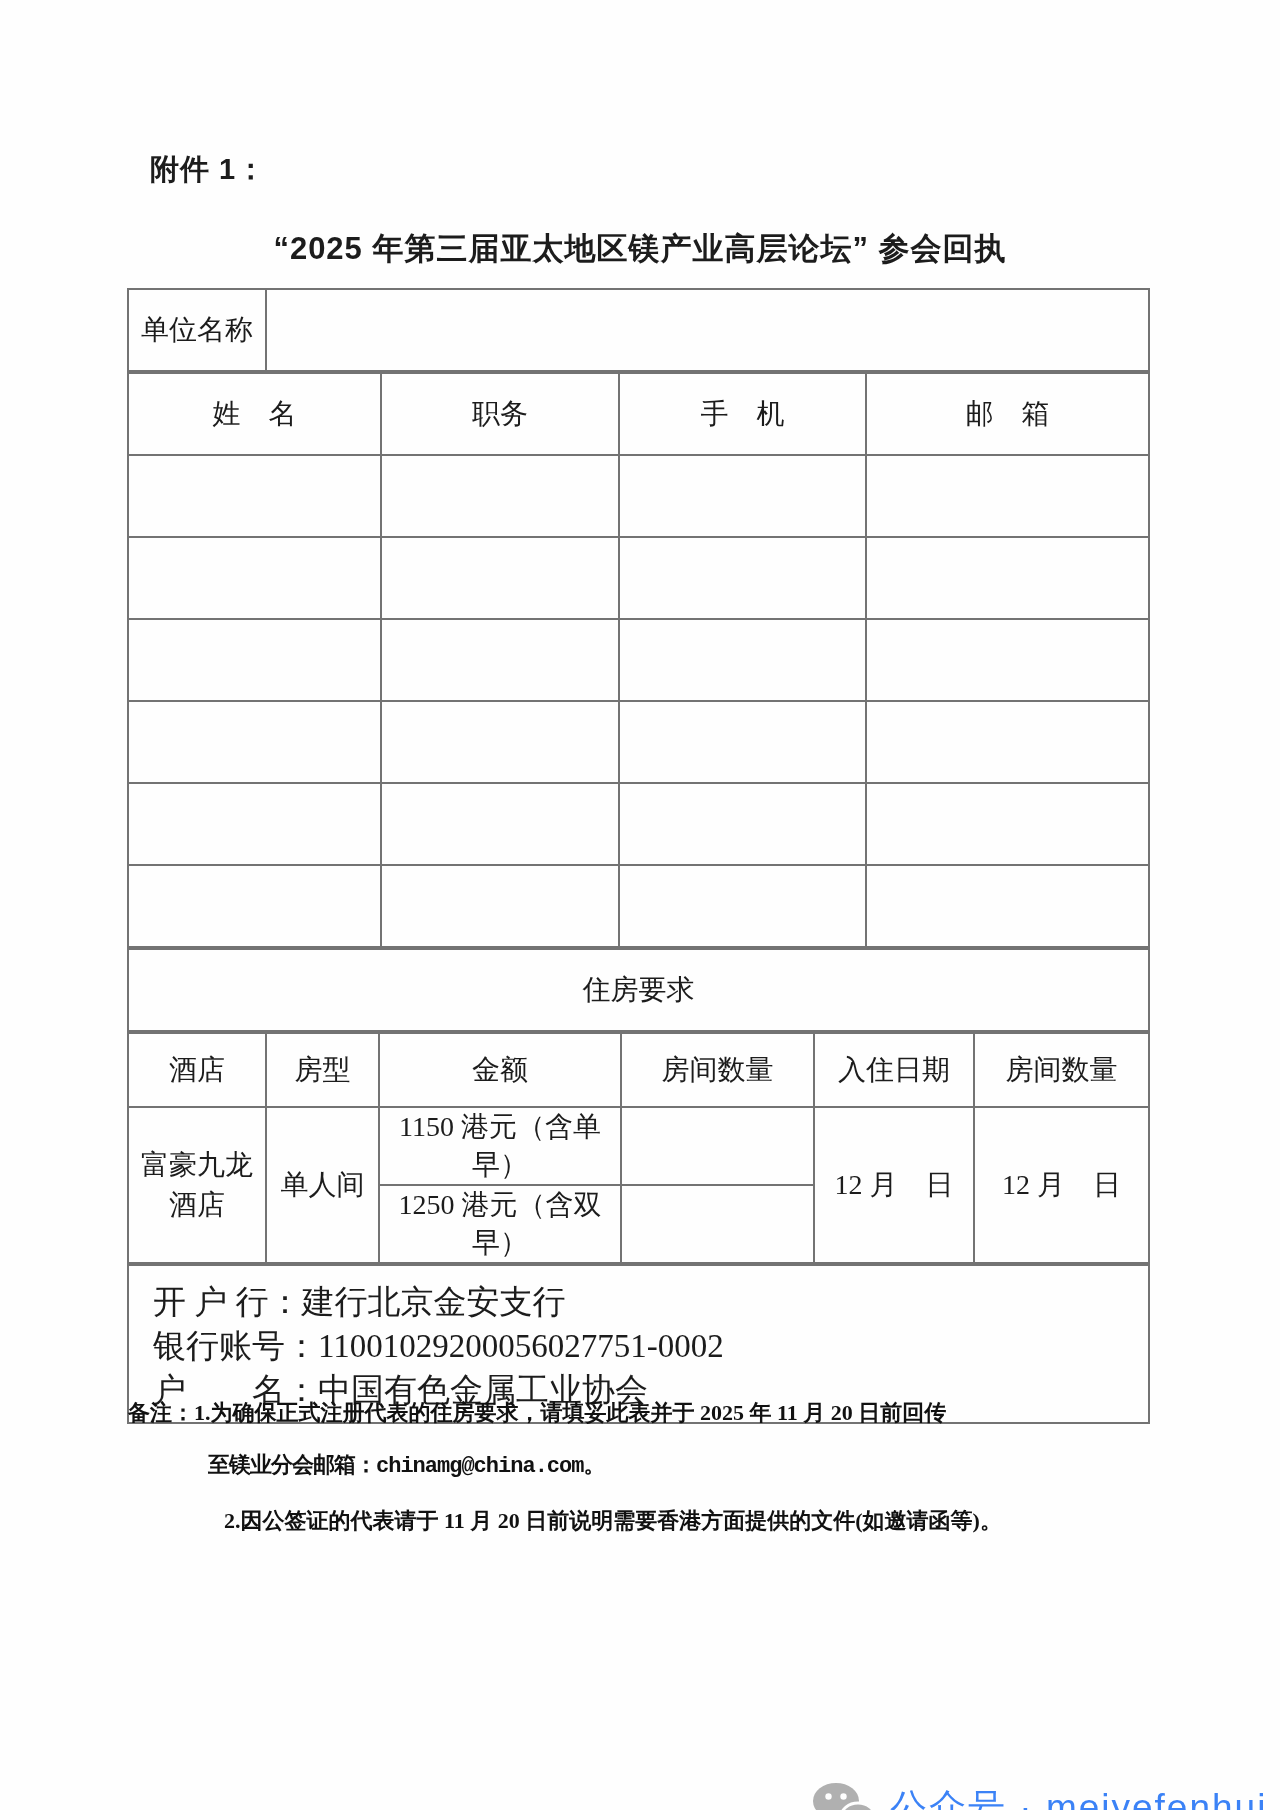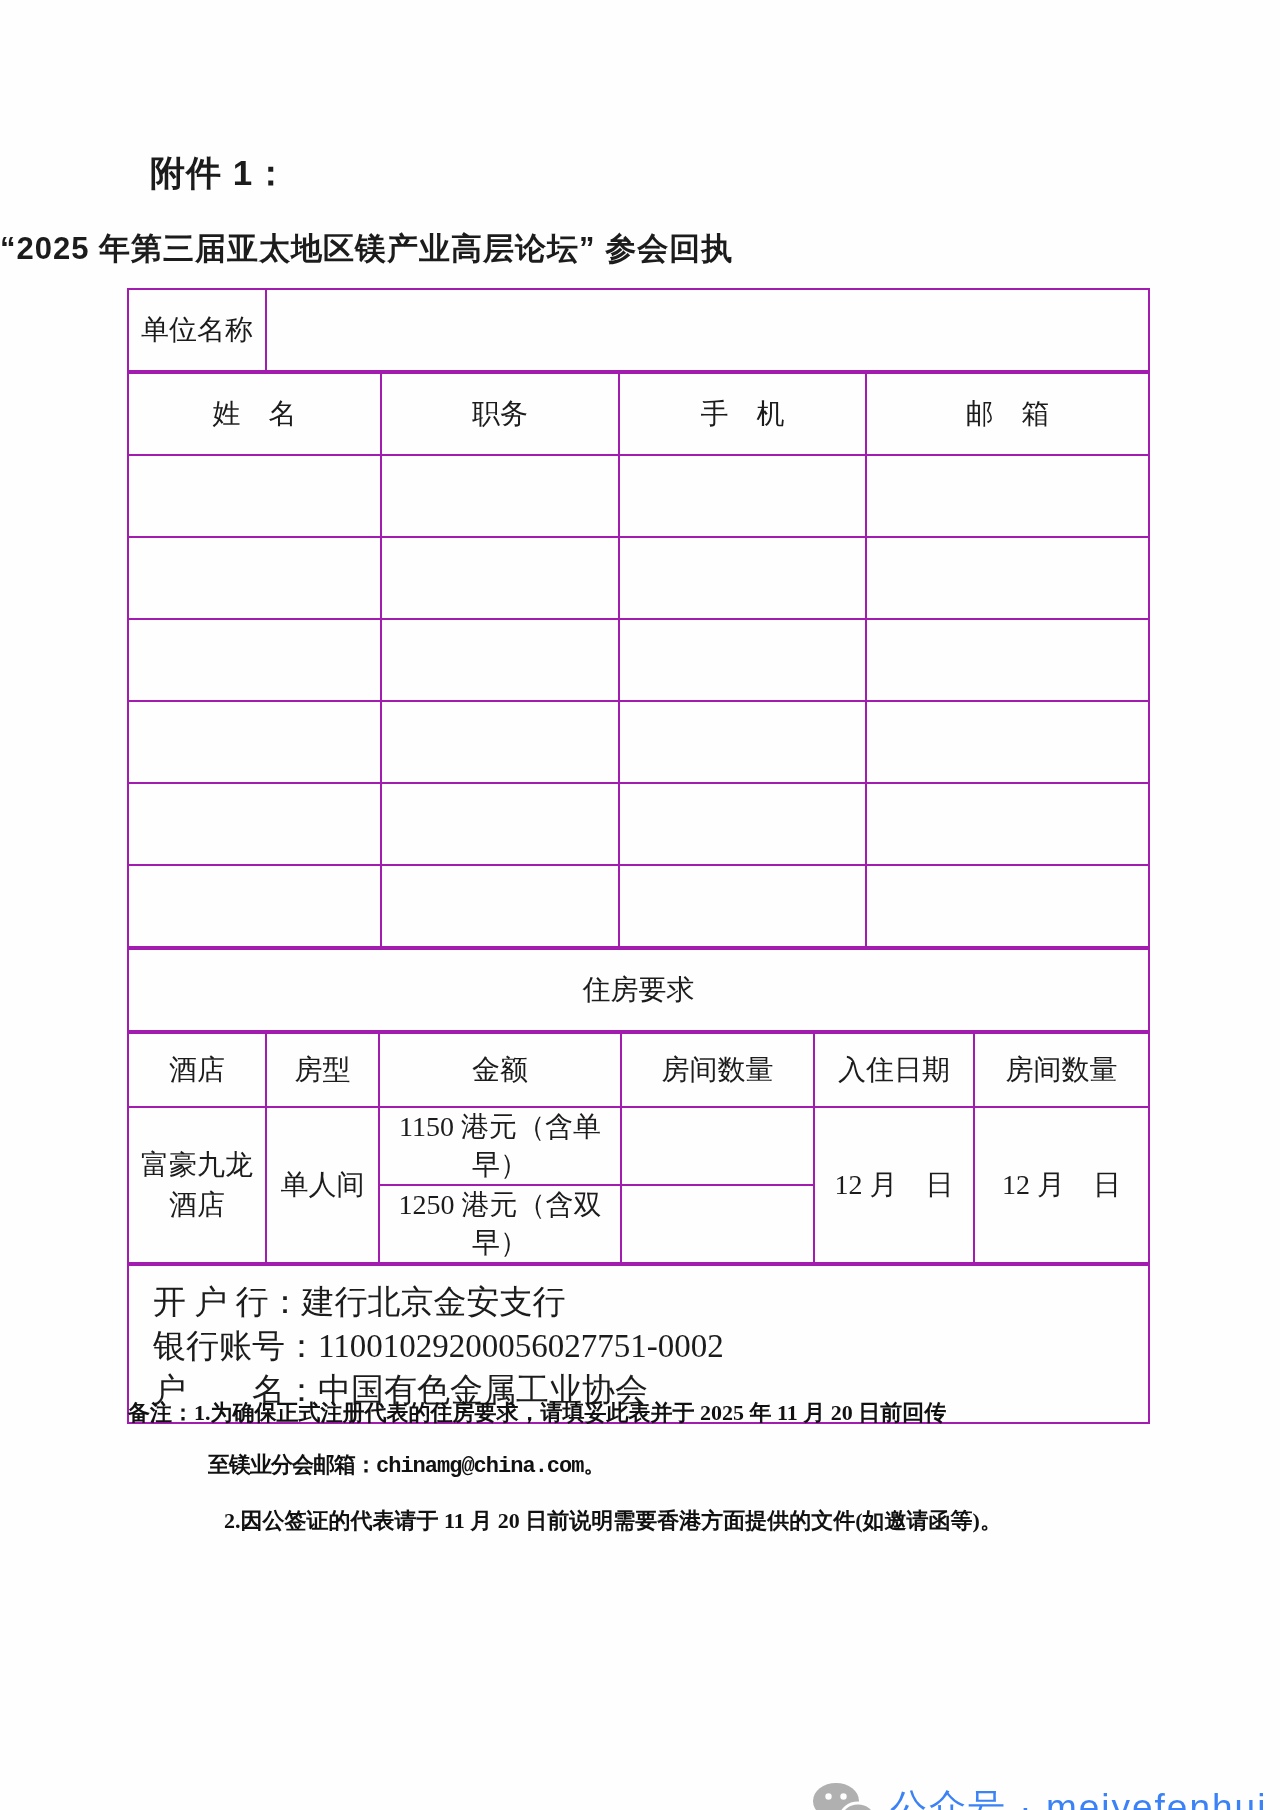--- a/index.html
+++ b/index.html
@@ -6,34 +6,34 @@
   .page {
     position:relative; width:1280px; height:1810px; margin:0 auto;
     background:#fefefe; overflow:hidden;
     font-family:"Liberation Serif","DejaVu Serif",serif;
     color:#1c1c1c;
   }
 
   .attachment {
     position:absolute; left:150px; top:150px;
     font-family:"Liberation Sans","DejaVu Sans",sans-serif;
-    font-size:35px; font-weight:700; letter-spacing:1px;
+    font-size:29px; font-weight:700; letter-spacing:1px;
   }
   .title {
-    position:absolute; left:0; top:228px; width:1280px; 
+    position:absolute; left:0; top:228px; width:1280px; text-align:center;
     font-family:"Liberation Sans","DejaVu Sans",sans-serif;
     font-size:31px; font-weight:700; letter-spacing:1px;
   }
 
   .form-wrap { position:absolute; left:127px; top:288px; width:1023px; }
   .form-wrap table {
     border-collapse:collapse; width:1023px; table-layout:fixed;
   }
   .form-wrap td {
-    border:2px solid #a21caf; text-align:center; vertical-align:middle;
+    border:2px solid #737373; text-align:center; vertical-align:middle;
     font-size:28px; padding:0; overflow:hidden;
   }
   .h80 { height:80px; }
   .h72 { height:72px; }
   .h53 { height:53px; }
   .bank-row { height:150px; }
   .bank-cell { text-align:left !important; padding:14px 0 10px 24px !important; }
   .bank-cell div { line-height:44px; font-size:33px; }
   .two-line div { line-height:40px; }
 

